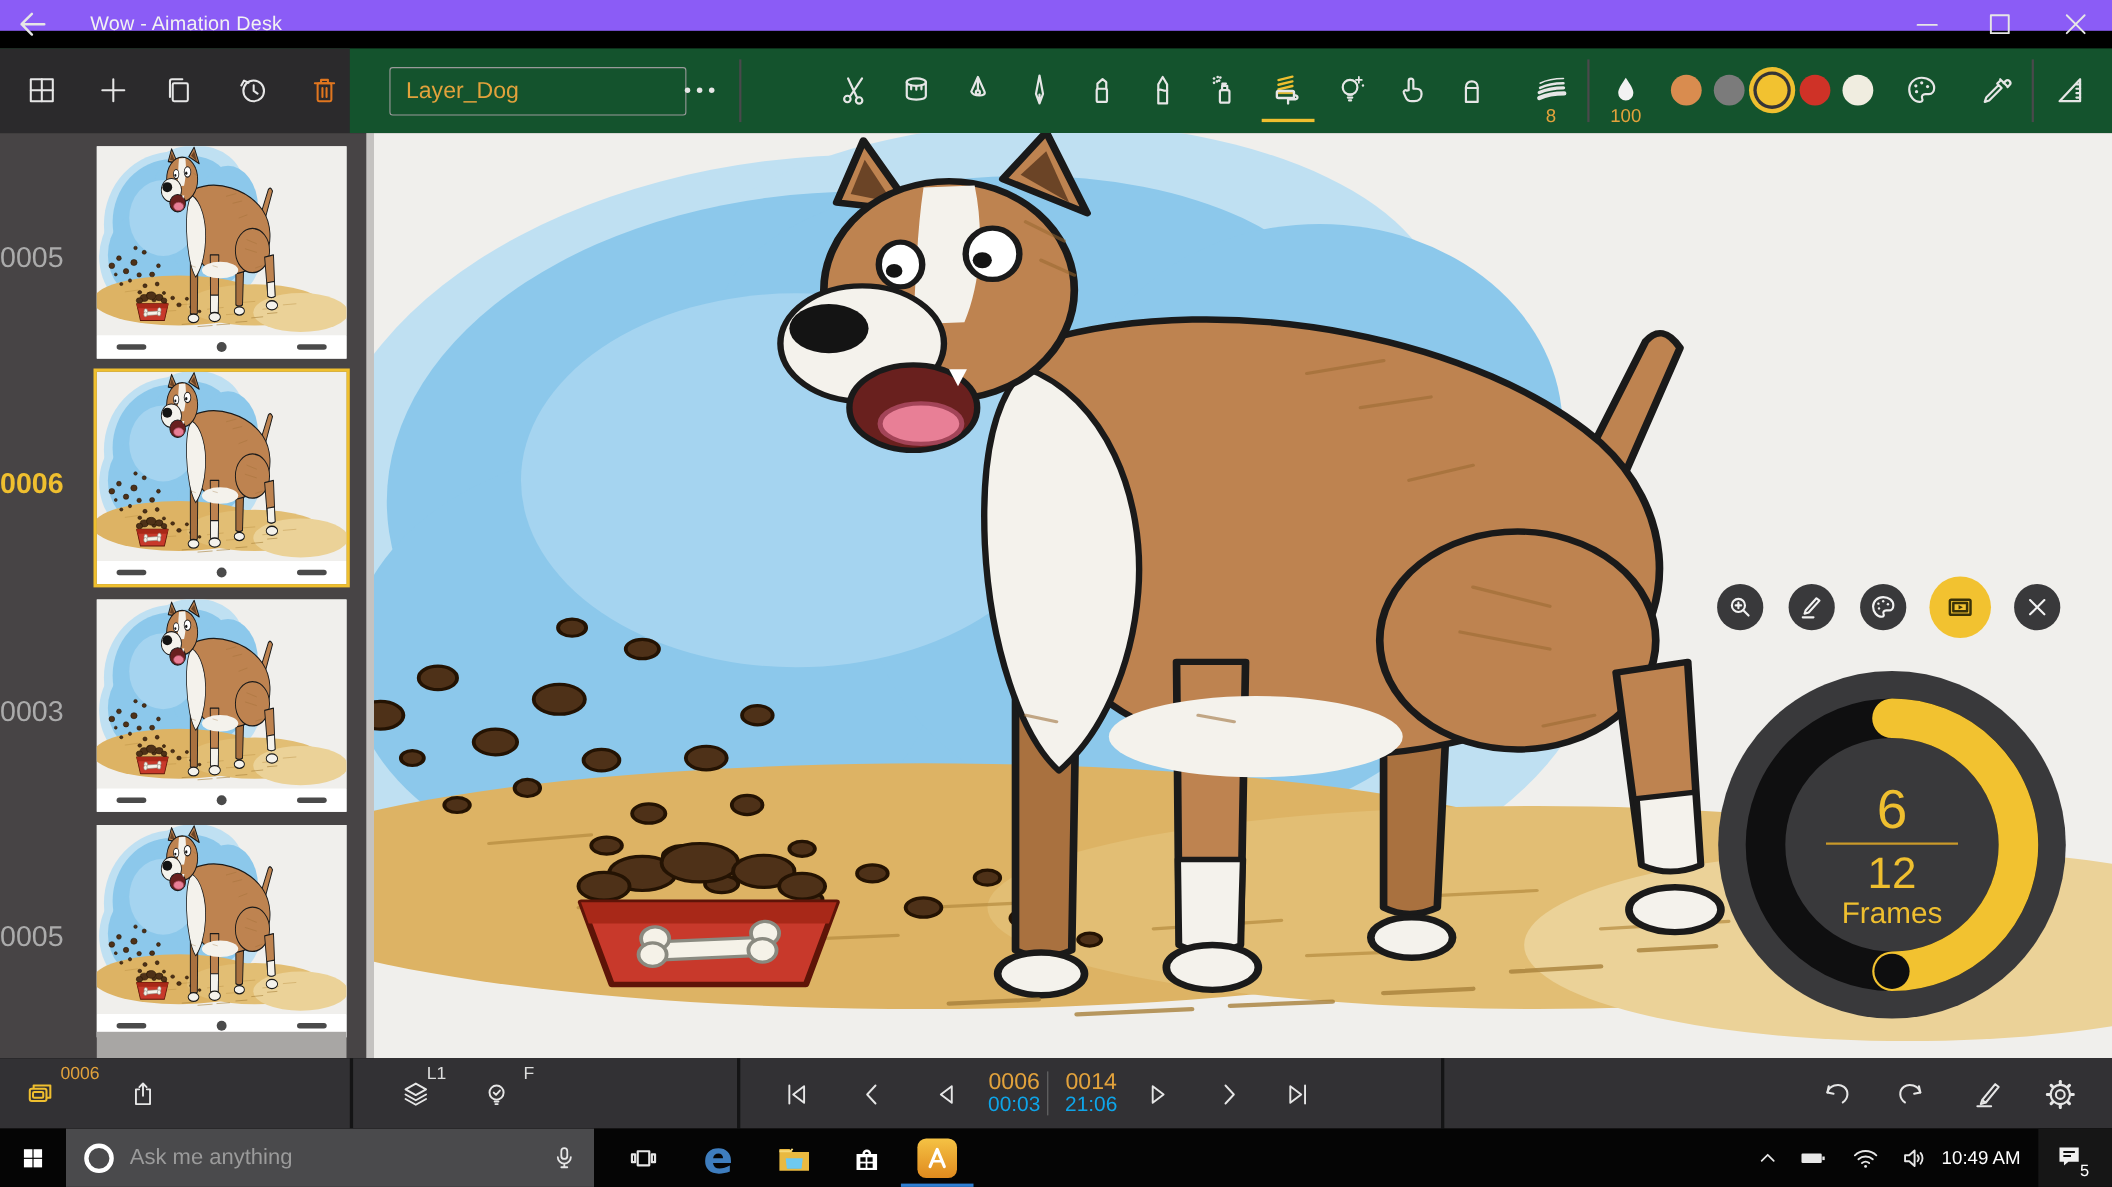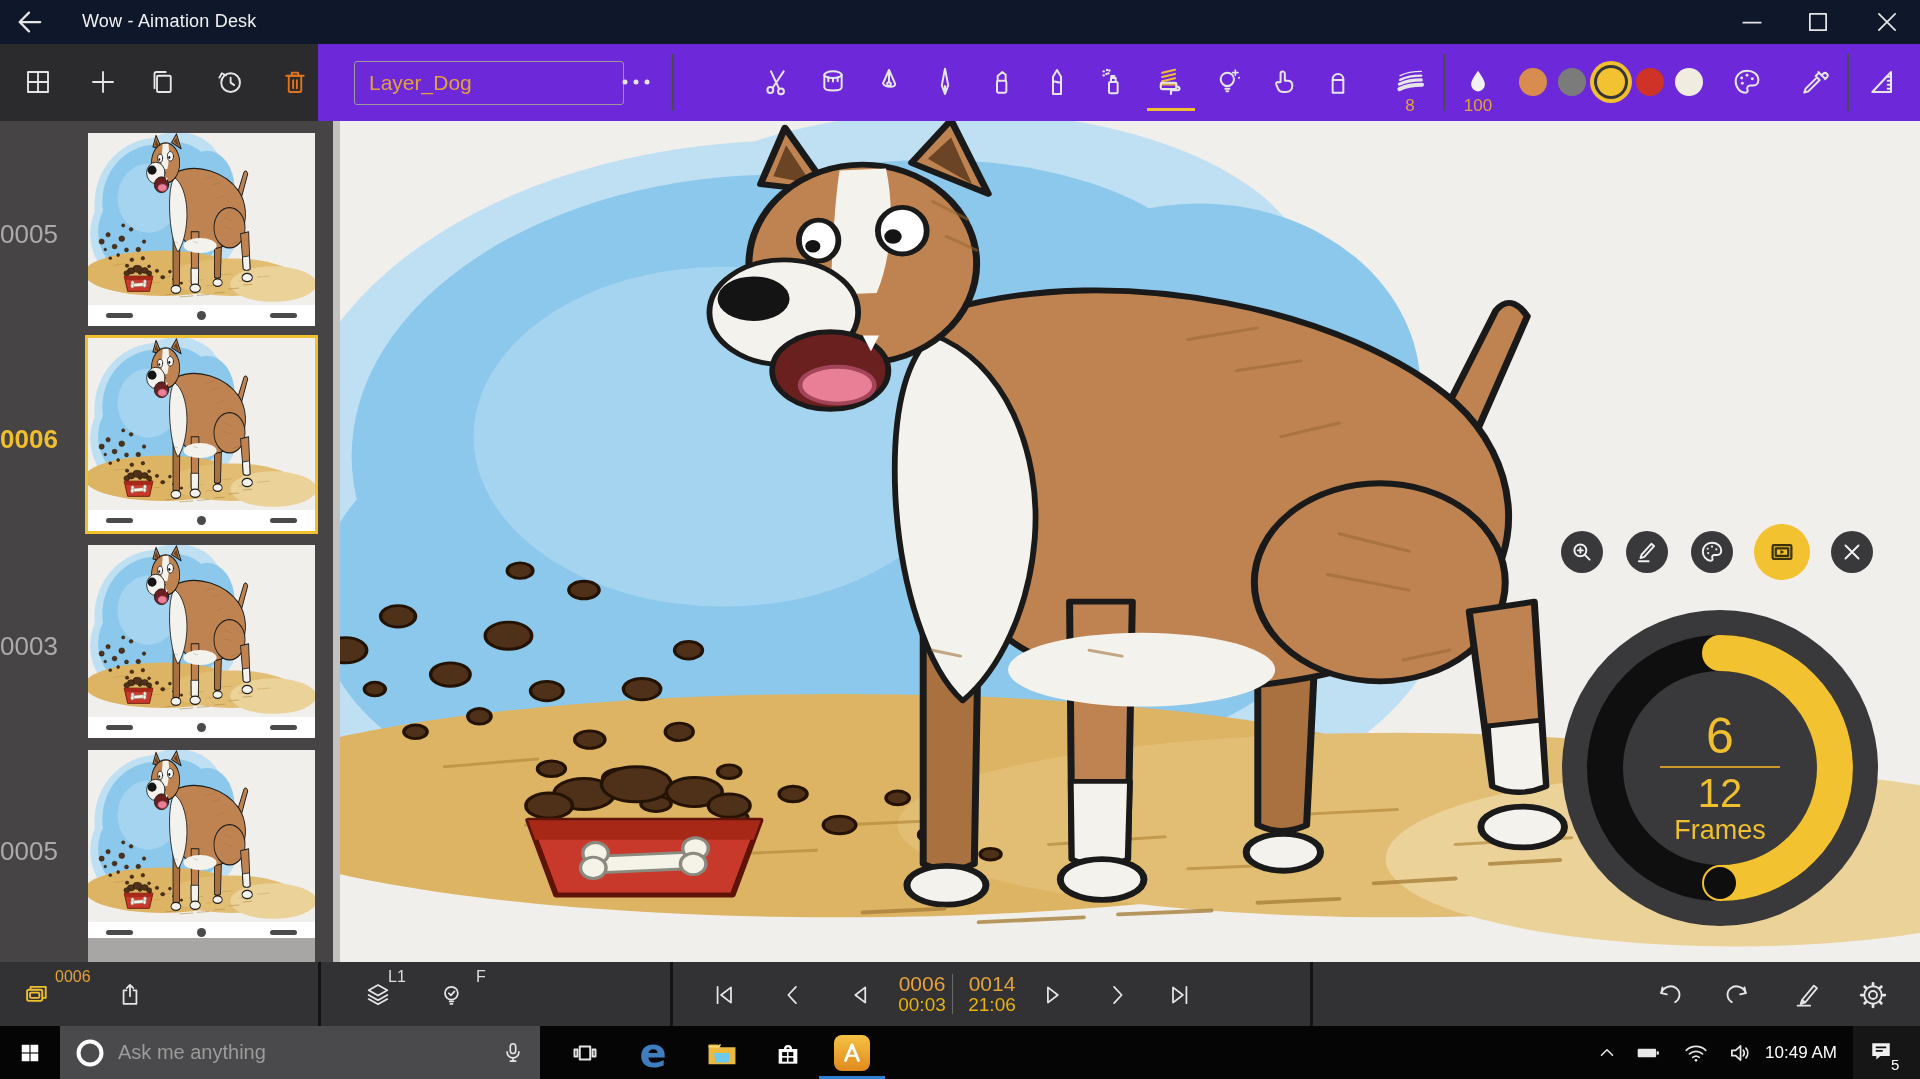--- a/index.html
+++ b/index.html
@@ -2,28 +2,28 @@
 <html><head>
 <meta charset="utf-8">
 <style>
   html,body{margin:0;padding:0;background:#000;}
   #app{position:relative;width:1920px;height:1079px;overflow:hidden;font-family:"Liberation Sans",sans-serif;
        -webkit-font-smoothing:antialiased;}
   svg{display:block}
   .ic{stroke:#E6E6E6;fill:none;stroke-width:1.5;stroke-linecap:round;stroke-linejoin:round}
 
   
-  .titlebar{position:absolute;left:0;top:0;width:1920px;height:44px;background:#0f172a;color:#ECECEC;text-align:right;}
+  .titlebar{position:absolute;left:0;top:0;width:1920px;height:28px;background:#8b5cf6;color:#ECECEC;text-align:right;}
   .back{position:absolute;left:14px;top:7px;width:30px;height:30px;cursor:pointer}
   .wtitle{position:absolute;left:82px;top:11px;font-size:18px;letter-spacing:.2px;color:#F2F2F2}
   .wc{position:absolute;top:7px;width:30px;height:30px}
   .wc.min{left:1737px}.wc.max{left:1803px}.wc.cls{left:1872px}
 
   
-  .toolbar{position:absolute;left:0;top:44px;width:1920px;height:77px;background:#6d28d9;}
+  .toolbar{position:absolute;left:0;top:44px;width:1920px;height:77px;background:#14532d;}
   .tb-left{position:absolute;left:0;top:0;width:318px;height:77px;background:#2B2A2C;}
   .titem{position:absolute;top:38px;transform:translate(-50%,-50%);cursor:pointer}
   .tnum{position:absolute;top:52px;transform:translateX(-50%);font-size:17px;color:#E2A23C}
   .tb-div{position:absolute;top:10px;width:2px;height:57px;background:#4A494C}
   .layerfield{position:absolute;left:354px;top:17px;width:240px;height:42px;border:1px solid #9a9a9a;border-radius:3px;
       background:transparent;color:#E2A23C;font-size:21px;font-family:"Liberation Sans",sans-serif;padding:0 14px;outline:none}
   .dots3{display:flex;gap:6px}.dots3 i{width:5px;height:5px;border-radius:50%;background:#E6E6E6}
   .toolline{position:absolute;left:1147px;top:64px;width:48px;height:3px;background:#EFBF2F}
   .sw{position:absolute;top:38px;transform:translate(-50%,-50%);width:28px;height:28px;border-radius:50%;cursor:pointer}
   .sw-sel{box-shadow:0 0 0 3px #353437,0 0 0 7px #EFBF2F}
@@ -52,21 +52,21 @@
   .fab.yellow svg{stroke:#3A3208}
   .dial{position:absolute;left:1220px;top:480px;cursor:pointer}
   .dial text{fill:#EFBF2F;font-family:"Liberation Sans",sans-serif;font-weight:300}
 
   
   .bottombar{position:absolute;left:0;top:962px;width:1920px;height:64px;background:#323134;}
   .bb-div{position:absolute;top:0;width:3px;height:64px;background:#141415}
   .bitem{position:absolute;top:33px;transform:translate(-50%,-50%);cursor:pointer}
   .blabel{position:absolute;font-size:16px;color:#DDD}
   .bnum{position:absolute;transform:translateX(-50%);text-align:center;line-height:1.1}
-  .bnum .f{font-size:21px;color:#E2A23C}.bnum .t{font-size:19px;color:#eab308}
+  .bnum .f{font-size:21px;color:#E2A23C}.bnum .t{font-size:19px;color:#0ea5e9}
   .bvline{position:absolute;left:952px;top:12px;width:1px;height:40px;background:#6A6A6A}
 
   
   .taskbar{position:absolute;left:0;top:1026px;width:1920px;height:53px;background:#050505;}
   .startbtn{position:absolute;left:0;top:0;width:60px;height:53px;display:flex;align-items:center;justify-content:center;cursor:pointer}
   .searchbox{position:absolute;left:60px;top:0;width:480px;height:53px;background:#4A4A4C;display:flex;align-items:center;cursor:text}
   .searchbox input{flex:1;background:transparent;border:none;outline:none;color:#CCC;font-size:20px;font-family:Liberation Sans, sans-serif}
   .searchbox input::placeholder{color:#9B9B9B}
   .tkicon{position:absolute;top:0;width:48px;height:53px;display:flex;align-items:center;justify-content:center;cursor:pointer}
   .edge-e{color:#3E7DBE;font-size:40px;font-weight:bold;font-family:"DejaVu Sans",sans-serif;line-height:1}

